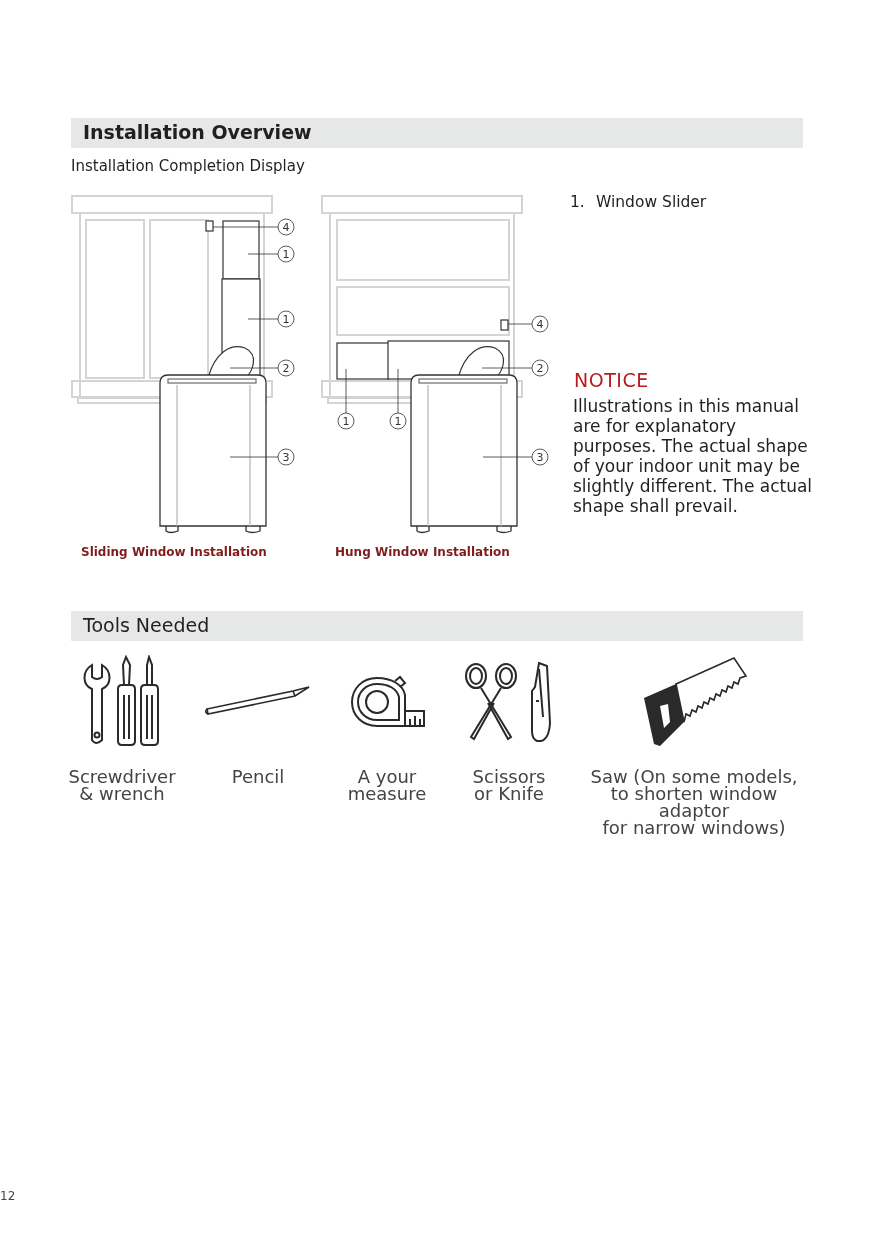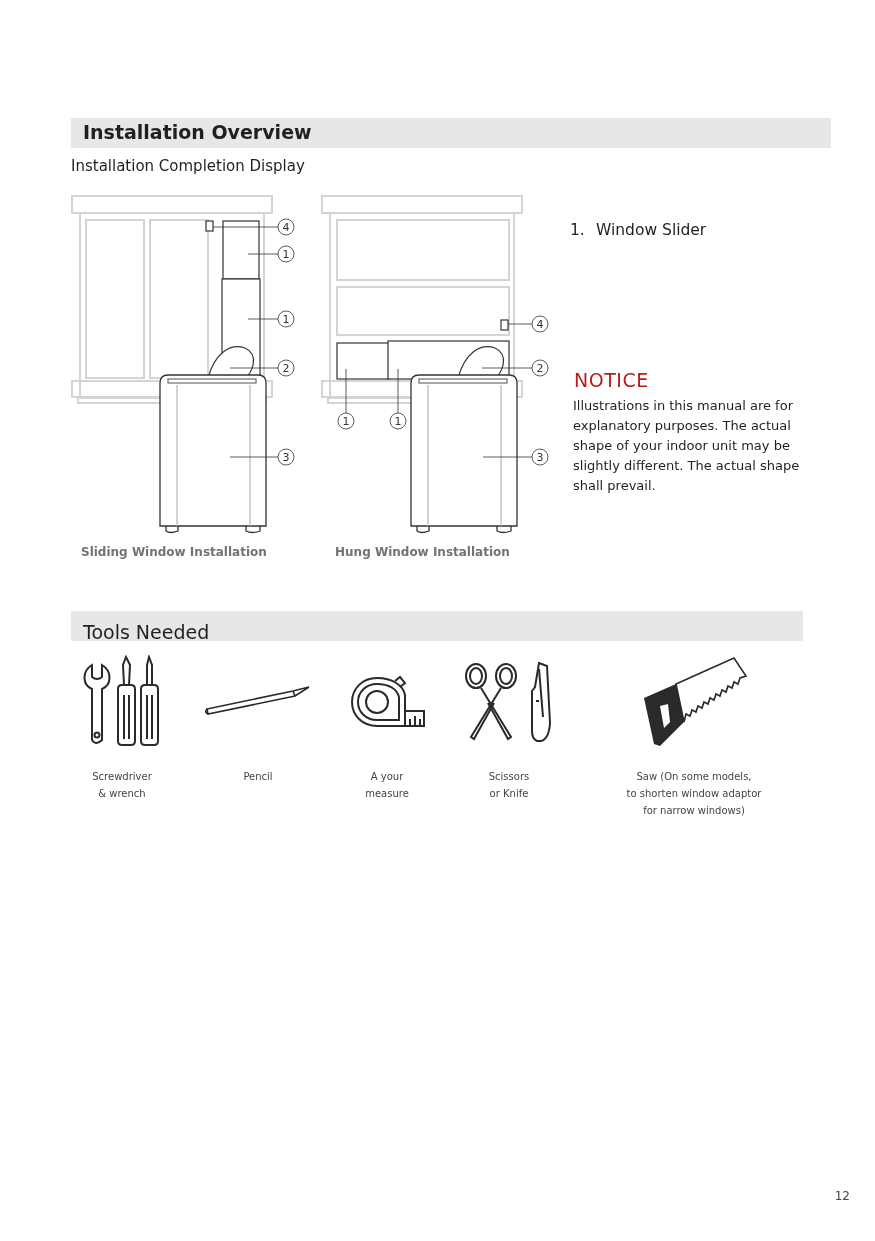--- a/index.html
+++ b/index.html
@@ -1,35 +1,35 @@
 <!DOCTYPE html>
 <html><head>
 <meta charset="utf-8">
 <style>
   html, body { margin:0; padding:0; background:#ffffff; }
   body { width:875px; height:1241px; position:relative; overflow:hidden;
          font-family:"DejaVu Sans", "Liberation Sans", sans-serif; color:#222; }
   .section-bar { position:absolute; left:71px; width:732px; background:#e6e7e7; }
   .section-title { position:absolute; left:12px; font-weight:bold; color:#231f20; }
-  #overview-bar { top:118px; height:30px;padding-left:28px; }
+  #overview-bar { top:118px; height:30px; }
   #overview-bar .section-title { top:3px; font-size:19px; }
   #tools-bar { top:611px; height:30px; }
-  #tools-bar .section-title { top:10px; font-size:19px; font-weight:normal; }
+  #tools-bar .section-title { top:3px; font-size:19px; font-weight:normal; }
   .subtitle { position:absolute; left:71px; top:157px; font-size:15px; color:#231f20; }
   .diagram { position:absolute; }
-  .caption { position:absolute; top:545px; font-size:12px; font-weight:bold; color:#737373; }
+  .caption { position:absolute; top:545px; font-size:12px; font-weight:bold; color:#7f1d1d; }
   .legend { position:absolute; left:570px; top:190px; font-size:15.5px; line-height:24px; color:#231f20; }
-  .legend .row { white-space:nowrap;margin-top:28px; }
+  .legend .row { white-space:nowrap; }
   .legend .num { display:inline-block; width:26px; }
   .legend .cont { padding-left:30px; margin-top:-4px; }
   .notice-title { position:absolute; left:574px; top:369px; font-size:19px; letter-spacing:0.5px; color:#b91c1c; }
-  .notice-body { position:absolute; left:573px; top:396px; width:250px; font-size:13px; line-height:20px; color:#231f20; }
+  .notice-body { position:absolute; left:573px; top:396px; width:250px; font-size:17px; line-height:20px; color:#231f20; }
   .tool { position:absolute; text-align:center; }
-  .tool-label { position:absolute; font-size:10px; line-height:17px; color:#444; text-align:center; }
-  .page-number { position:absolute; left:0; width:850px; top:1189px; text-align:right; font-size:12px; color:#444; }
+  .tool-label { position:absolute; font-size:18px; line-height:17px; color:#444; text-align:center; }
+  .page-number { position:absolute; left:0; width:850px; top:1189px; text-align:left; font-size:12px; color:#444; }
 </style>
 </head>
 <body>
 
 <div id="overview-bar" class="section-bar">
   <span class="section-title">Installation Overview</span>
 </div>
 <div class="subtitle">Installation Completion Display</div>
 
 <svg class="diagram" style="left:70px; top:193px;" width="240" height="350" viewBox="0 0 240 350">

